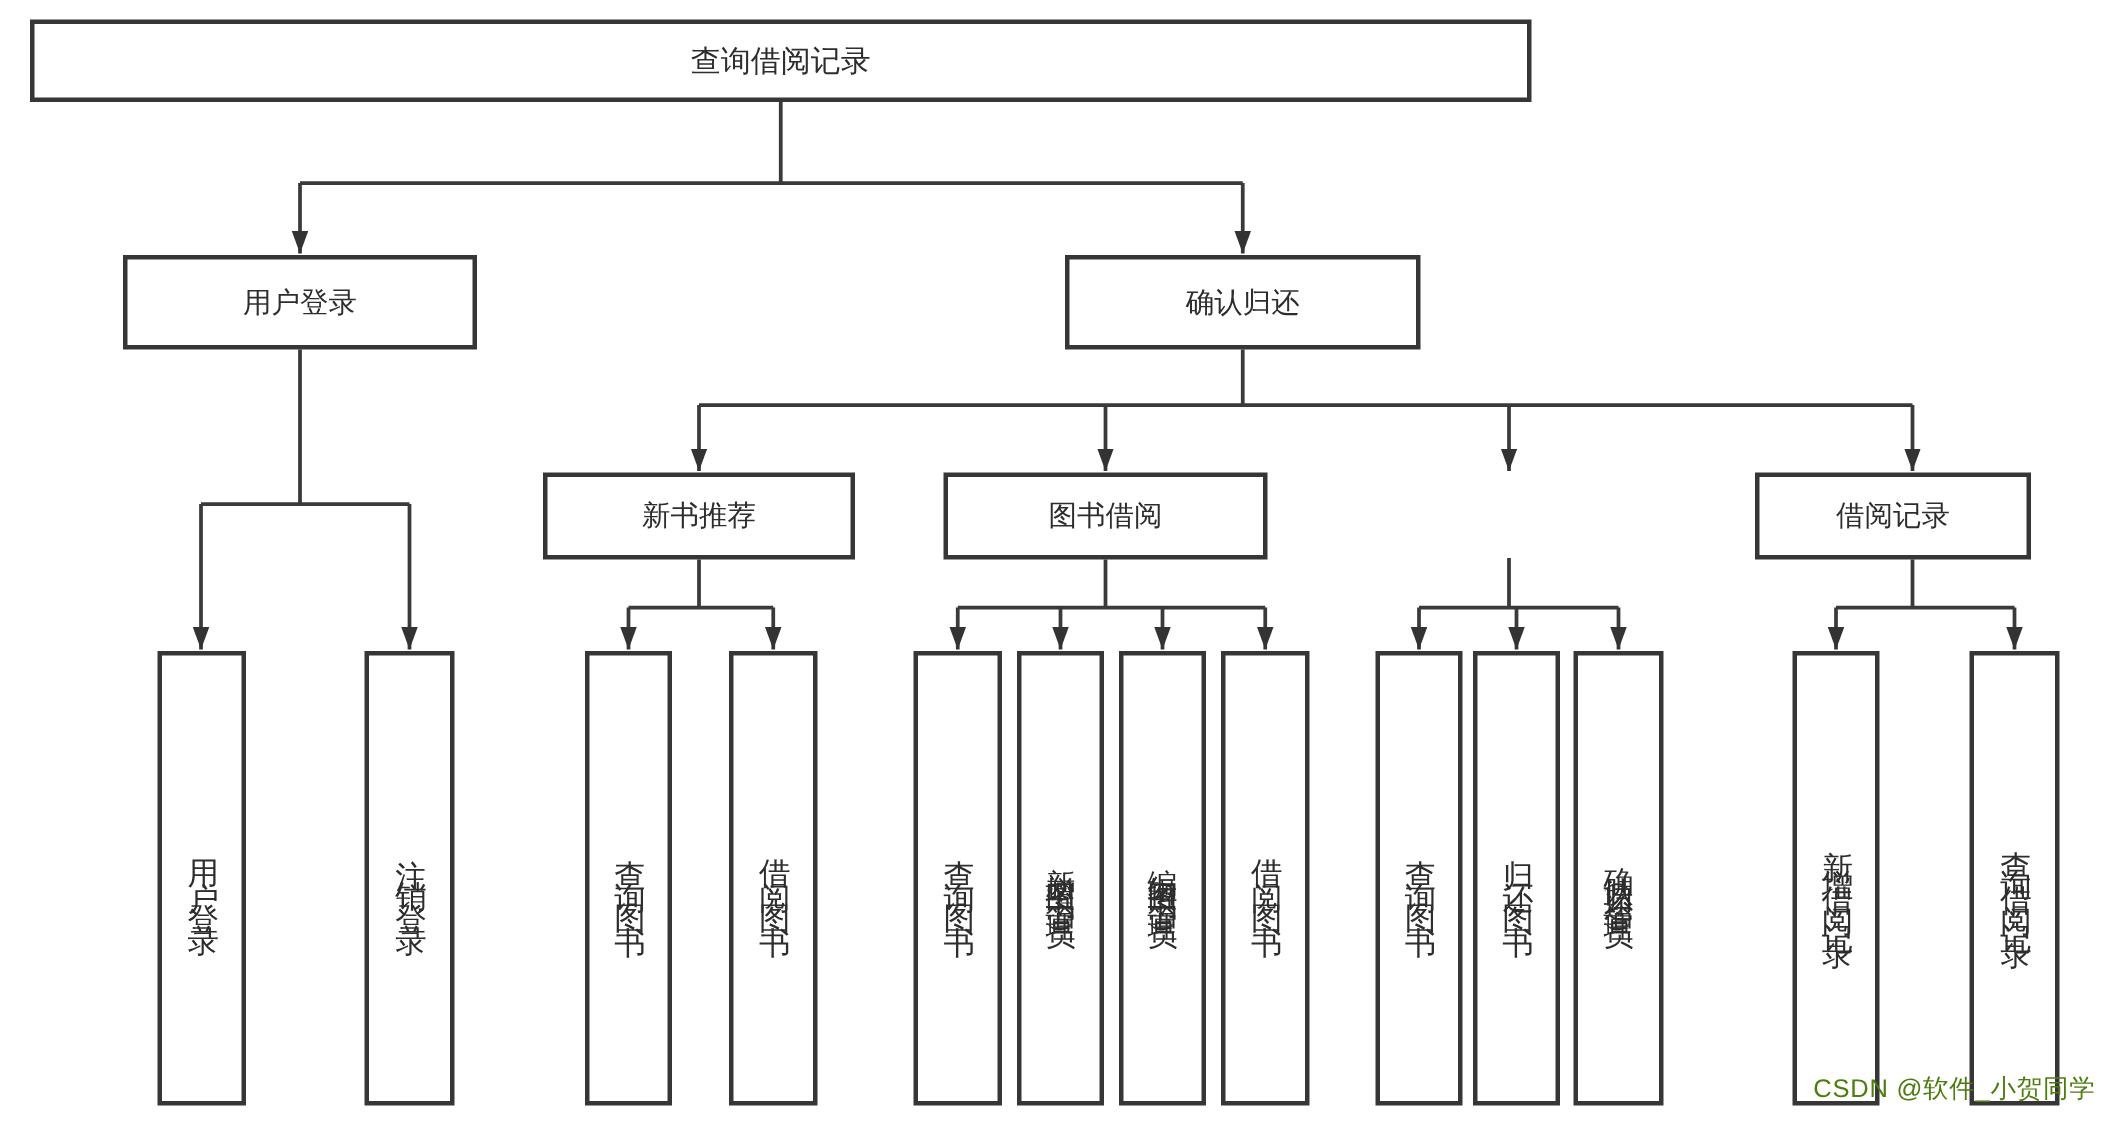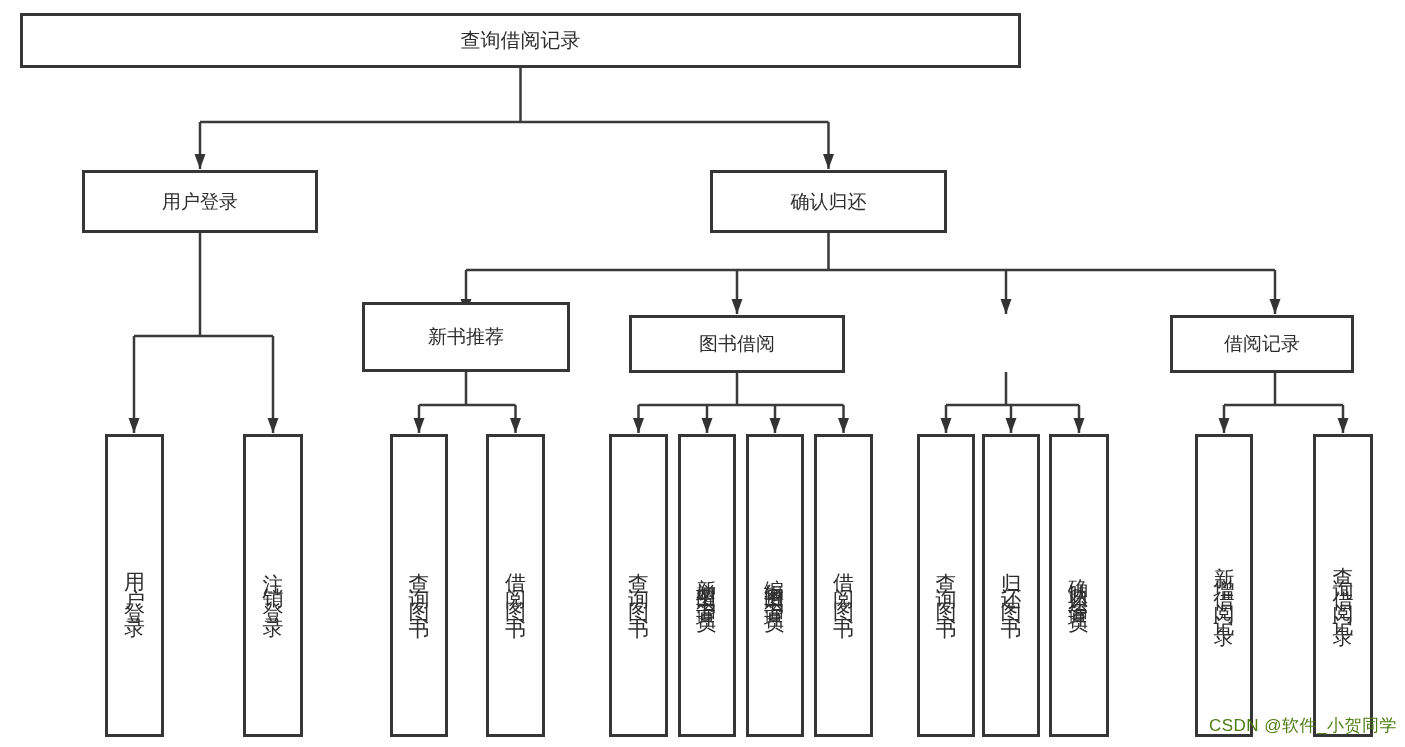--- a/index.html
+++ b/index.html
@@ -117,21 +117,21 @@
       <line class="cl" x1="1224" y1="405" x2="1224" y2="433" marker-end="url(#ah)"></line>
       <line class="cl" x1="1343" y1="405" x2="1343" y2="433" marker-end="url(#ah)"></line>
     </g>
   </svg>
 
   <div class="node root-node" style="left:20px; top:13px; width:1001px; height:55px;">查询借阅记录</div>
 
   <div class="node" style="left:82px; top:170px; width:236px; height:63px;">用户登录</div>
   <div class="node" style="left:710px; top:170px; width:237px; height:63px;">确认归还</div>
 
-  <div class="node" style="left:362px; top:302px; width:208px; height:70px;">新书推荐</div>
+  <div class="node" style="left:362px; top:315px; width:208px; height:58px;">新书推荐</div>
   <div class="node" style="left:629px; top:315px; width:216px; height:58px;">图书借阅</div>
   <div class="node" style="left:1170px; top:315px; width:184px; height:58px;">借阅记录</div>
 
   <div class="node leaf ls4" style="left:105px; top:434px; width:59px; height:303px;">用户登录</div>
   <div class="node leaf ls4" style="left:243px; top:434px; width:60px; height:303px;">注销登录</div>
 
   <div class="node leaf ls4" style="left:390px; top:434px; width:58px; height:303px;">查询图书</div>
   <div class="node leaf ls4" style="left:486px; top:434px; width:59px; height:303px;">借阅图书</div>
 
   <div class="node leaf ls4" style="left:609px; top:434px; width:59px; height:303px;">查询图书</div>

